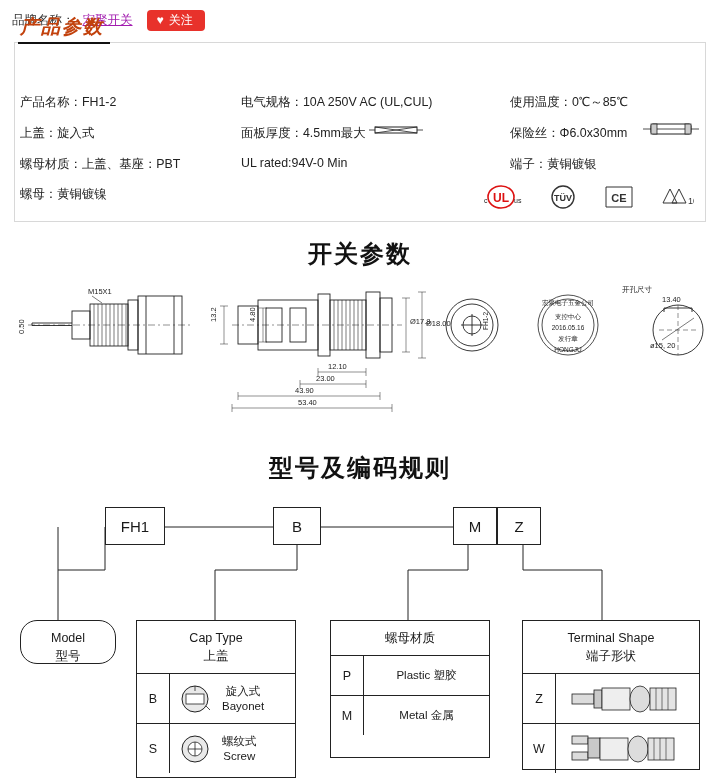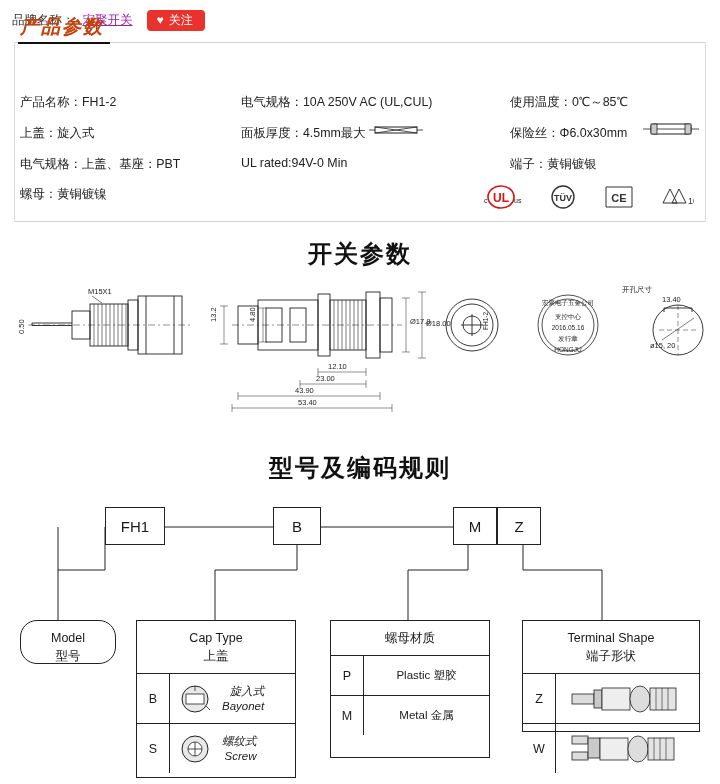--- a/index.html
+++ b/index.html
@@ -100,21 +100,21 @@
   .trow:last-child{border-bottom:none;}
   .tcell-key{
     width:32px;border-right:1px solid #222;
     display:flex;align-items:center;justify-content:center;font-size:12.5px;
   }
   .tcell-val{
     flex:1;display:flex;align-items:center;justify-content:center;
     font-size:11.5px;text-align:center;line-height:1.3;
   }
   .tcell-val.with-icon{justify-content:flex-start;padding-left:6px;gap:8px;}
-  .cap-label{font-size:11.5px;line-height:1.3;text-align:right;font-style:italic;}
+  .cap-label{font-size:11.5px;line-height:1.3;text-align:center;}
 </style>
 </head>
 <body>
 
 <div class="brand-bar">
   <span class="brand-label">品牌名称：</span>
   <span class="brand-name">宏聚开关</span>
   <span class="follow-btn">
     <span class="heart">♥</span>
     <span>关注</span>
@@ -126,21 +126,21 @@
 <div class="params-title-underline"></div>
 
 <div class="p-cell col1 r1">产品名称：FH1-2</div>
 <div class="p-cell col2 r1">电气规格：10A  250V AC (UL,CUL)</div>
 <div class="p-cell col3 r1">使用温度：0℃～85℃</div>
 
 <div class="p-cell col1 r2">上盖：旋入式</div>
 <div class="p-cell col2 r2">面板厚度：4.5mm最大</div>
 <div class="p-cell col3 r2">保险丝：Φ6.0x30mm</div>
 
-<div class="p-cell col1 r3">电气规格：上盖、基座：PBT</div>
+<div class="p-cell col1 r3">螺母材质：上盖、基座：PBT</div>
 <div class="p-cell col2 r3">UL rated:94V-0 Min</div>
 <div class="p-cell col3 r3">端子：黄铜镀银</div>
 
 <div class="p-cell col1 r4">螺母：黄铜镀镍</div>
 
 <svg class="plate-icon" viewBox="0 0 54 12">
   <rect x="6" y="3" width="42" height="6" fill="none" stroke="#222" stroke-width="1"></rect>
   <line x1="6" y1="3" x2="48" y2="9" stroke="#222" stroke-width="0.8"></line>
   <line x1="6" y1="9" x2="48" y2="3" stroke="#222" stroke-width="0.8"></line>
   <line x1="0" y1="6" x2="6" y2="6" stroke="#222" stroke-width="0.8"></line>
@@ -421,21 +421,21 @@
     <div class="trow" style="height:39px;">
       <div class="tcell-key">P</div>
       <div class="tcell-val">Plastic 塑胶</div>
     </div>
     <div class="trow" style="height:39px;">
       <div class="tcell-key">M</div>
       <div class="tcell-val">Metal 金属</div>
     </div>
   </div>
 
-  <div class="tbl" style="left:512px;top:128px;width:178px;height:112px;">
+  <div class="tbl" style="left:512px;top:128px;width:178px;height:150px;">
     <div class="tbl-head">
       <div>Terminal Shape</div>
       <div>端子形状</div>
     </div>
     <div class="trow" style="height:49px;">
       <div class="tcell-key">Z</div>
       <div class="tcell-val">
         <svg width="120" height="38" viewBox="0 0 120 38">
           <rect x="4" y="14" width="22" height="10" fill="#dcdcdc" stroke="#222" stroke-width="0.8"></rect>
           <rect x="26" y="10" width="8" height="18" fill="#c9c9c9" stroke="#222" stroke-width="0.8"></rect>

